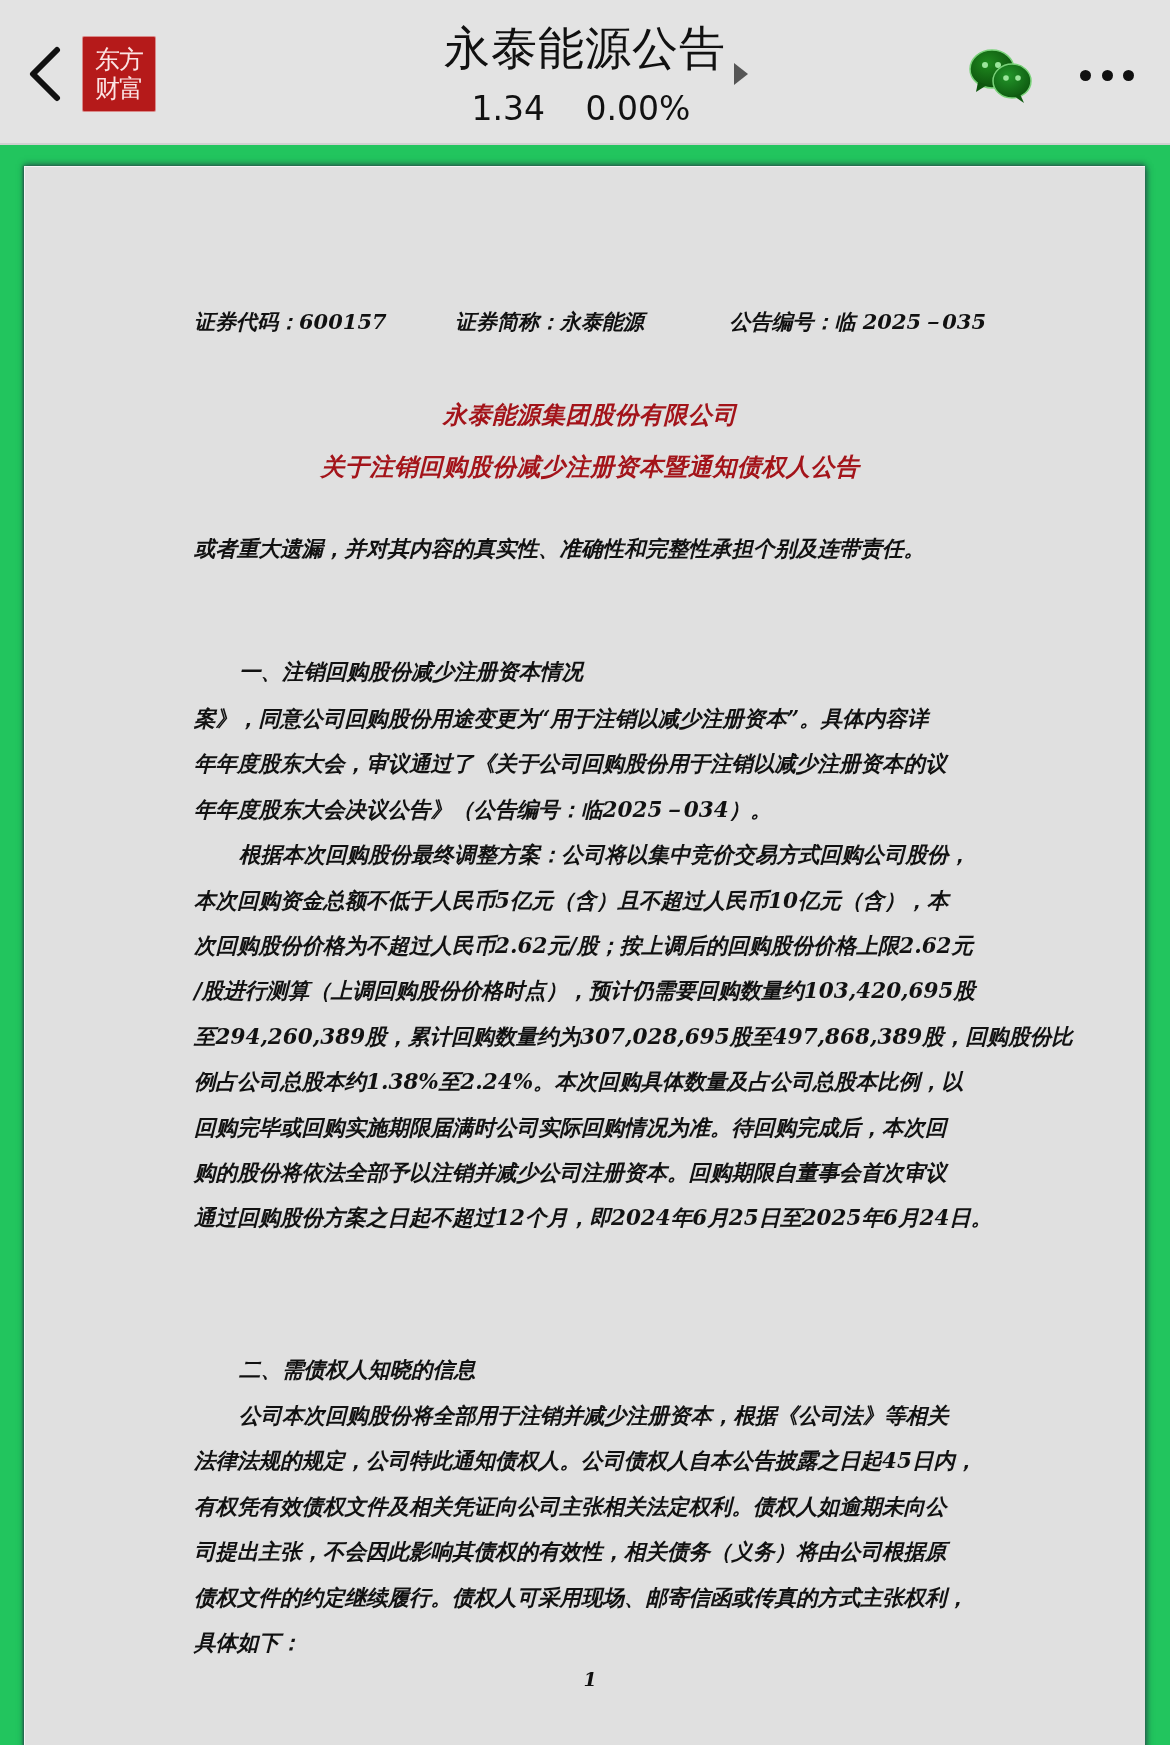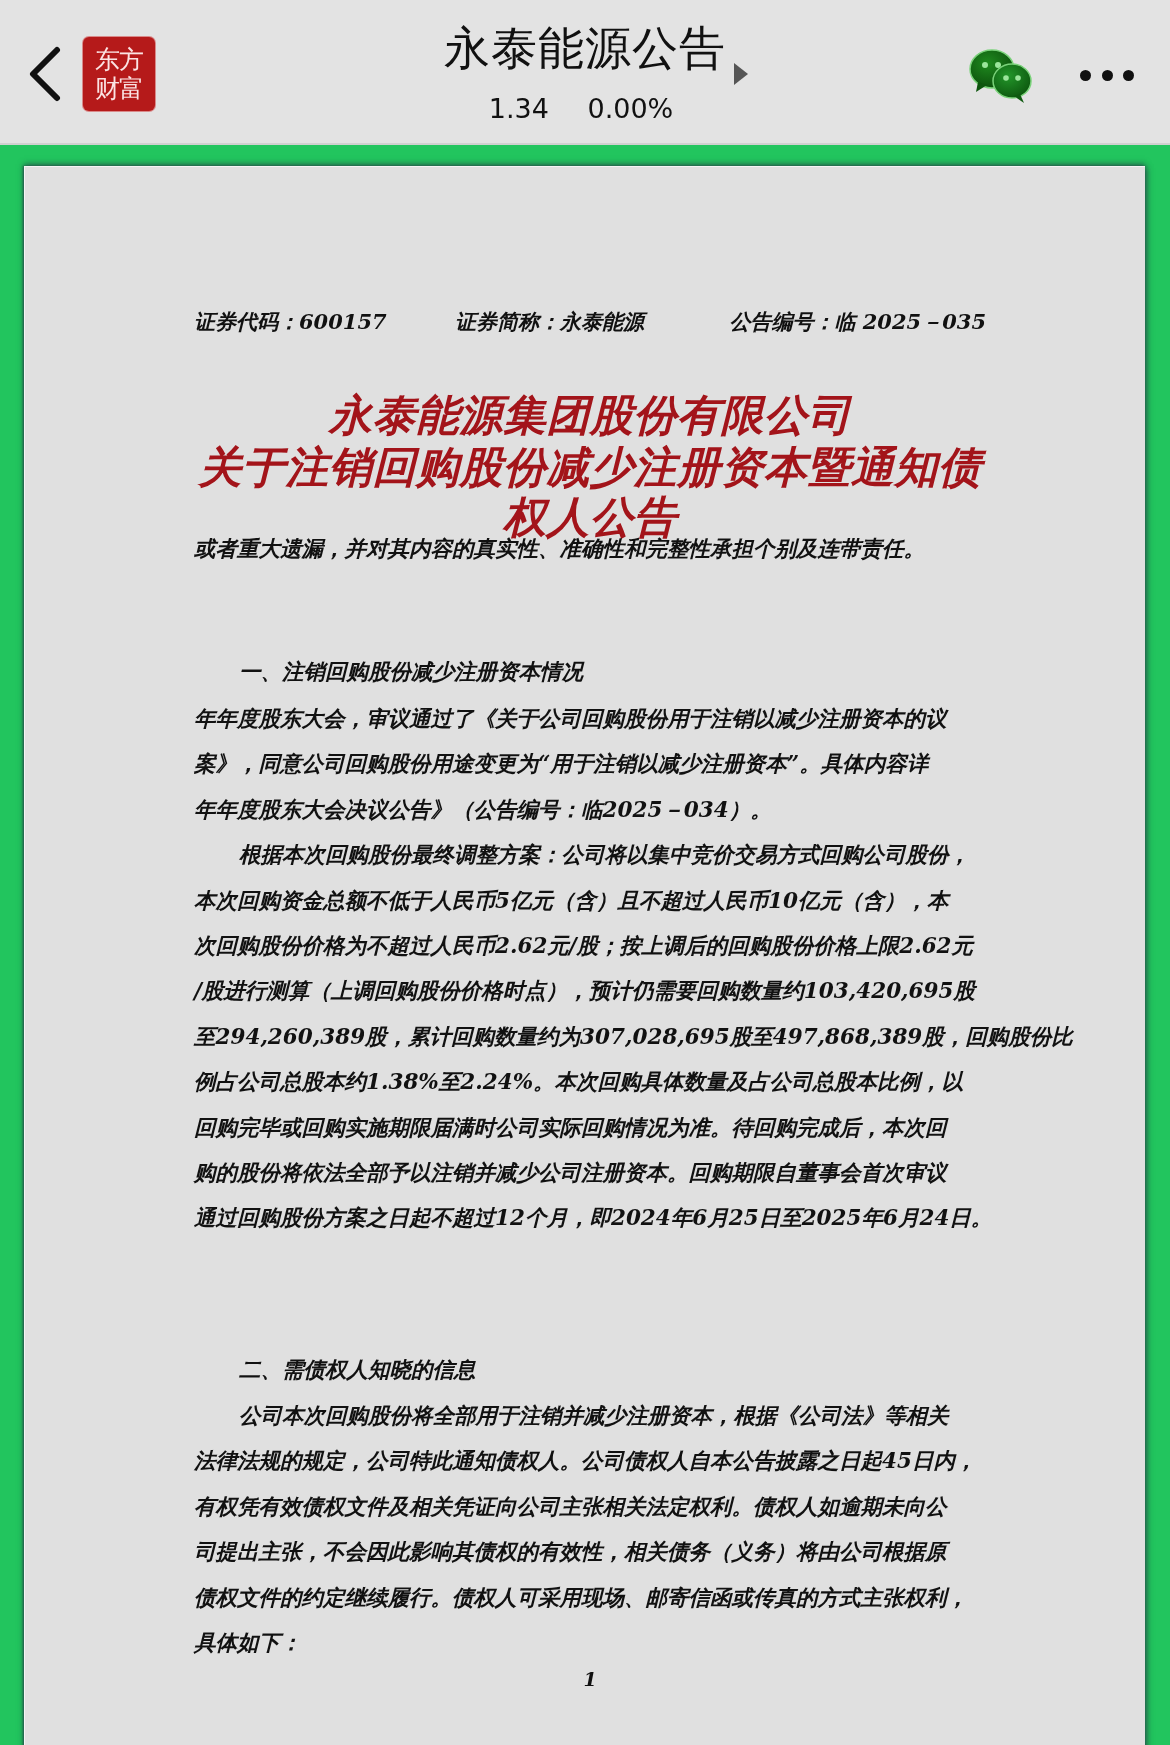--- a/index.html
+++ b/index.html
@@ -26,21 +26,21 @@
       position: absolute;
       left: 26px; top: 46px;
       width: 40px; height: 56px;
       cursor: pointer;
     }
     .logo {
       position: absolute;
       left: 83px; top: 37px;
       width: 72px; height: 74px;
       background: #b51a1a;
-      border-radius: 6px;
+      border-radius: 1px;
       box-shadow: 0 0 0 1px #d98a8a;
       display: flex;
       flex-direction: column;
       align-items: center;
       justify-content: center;
       color: #fbe3e3;
       font-family: "DejaVu Sans", sans-serif;
       font-size: 25px;
       line-height: 29px;
       letter-spacing: -1px;
@@ -66,21 +66,21 @@
       border-top: 11px solid transparent;
       border-bottom: 11px solid transparent;
       border-left: 14px solid #555;
       cursor: pointer;
     }
     .quote-row {
       position: absolute;
       left: 0; top: 86px;
       width: 1170px;
       text-align: center;
-      font-size: 27px;
+      font-size: 33px;
       line-height: 46px;
       color: #111;
     }
     .quote-row span { display: inline-block; }
     .quote-row .price { margin-right: 30px; margin-left: -8px; }
     .wechat-btn {
       position: absolute;
       left: 968px; top: 48px;
       width: 66px; height: 56px;
       cursor: pointer;
@@ -135,21 +135,21 @@
     .meta-line .m1 { position: absolute; left: 0; }
     .meta-line .m2 { position: absolute; left: 261px; }
     .meta-line .m3 { position: absolute; right: 0; }
     .doc-title {
       position: absolute;
       left: 0; width: 792px;
       text-align: center;
       color: #a3141a;
       font-family: "DejaVu Sans", sans-serif;
       font-weight: bold;
-      font-size: 43px;
+      font-size: 24px;
       line-height: 50px;
       letter-spacing: 0.5px;
     }
     .doc-title.t1 { top: 223px; }
     .doc-title.t2 { top: 275px; text-align: center; }
     .para {
       position: absolute;
       left: 0; width: 792px;
       font-size: 21.5px;
       font-weight: bold;
@@ -254,22 +254,22 @@
       <div class="doc-title t1">永泰能源集团股份有限公司</div>
       <div class="doc-title t2">关于注销回购股份减少注册资本暨通知债权人公告</div>
 
       <div class="para disclaimer">
         <p>或者重大遗漏，并对其内容的真实性、准确性和完整性承担个别及连带责任。</p>
       </div>
 
       <div class="section-heading s1">一、注销回购股份减少注册资本情况</div>
 
       <div class="para body1">
+        <p>案》，同意公司回购股份用途变更为“用于注销以减少注册资本”。具体内容详</p>
         <p>年年度股东大会，审议通过了《关于公司回购股份用于注销以减少注册资本的议</p>
-        <p>案》，同意公司回购股份用途变更为“用于注销以减少注册资本”。具体内容详</p>
         <p>年年度股东大会决议公告》（公告编号：临2025－034）。</p>
         <p class="indent">根据本次回购股份最终调整方案：公司将以集中竞价交易方式回购公司股份，</p>
         <p>本次回购资金总额不低于人民币5亿元（含）且不超过人民币10亿元（含），本</p>
         <p>次回购股份价格为不超过人民币2.62元/股；按上调后的回购股份价格上限2.62元</p>
         <p>/股进行测算（上调回购股份价格时点），预计仍需要回购数量约103,420,695股</p>
         <p>至294,260,389股，累计回购数量约为307,028,695股至497,868,389股，回购股份比</p>
         <p>例占公司总股本约1.38%至2.24%。本次回购具体数量及占公司总股本比例，以</p>
         <p>回购完毕或回购实施期限届满时公司实际回购情况为准。待回购完成后，本次回</p>
         <p>购的股份将依法全部予以注销并减少公司注册资本。回购期限自董事会首次审议</p>
         <p>通过回购股份方案之日起不超过12个月，即2024年6月25日至2025年6月24日。</p>

